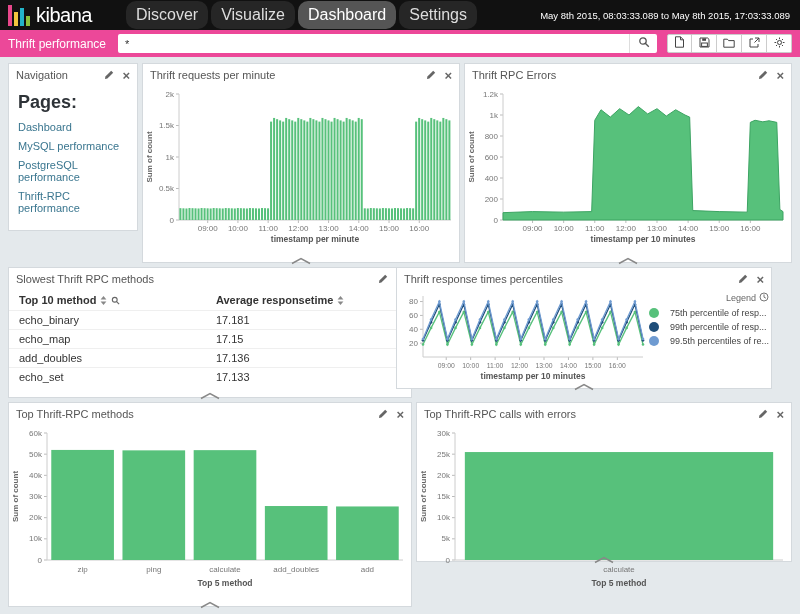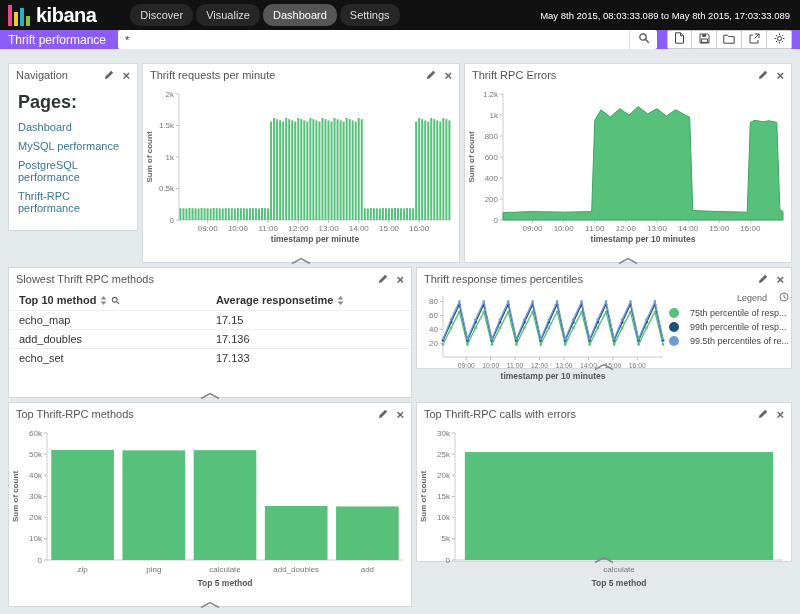--- a/index.html
+++ b/index.html
@@ -7,44 +7,44 @@
 
   
   .header{position:absolute;top:0;left:0;right:0;height:30px;background:#111;display:flex;align-items:center;z-index:5}
   .logo{display:flex;align-items:center;padding:0 12px 0 8px}
   .logo-bars{display:flex;align-items:flex-end;margin-right:4px;height:21px}
   .logo-bars span{width:4px;margin-right:2px;display:inline-block}
   .lb1{height:21px;background:#e8478b}
   .lb2{height:14px;background:#f4c63f}
   .lb3{height:18px;background:#23b4c9}
   .lb4{height:10px;background:#8bc23c}
-  .logo-text{color:#fff;font-size:20px;font-weight:bold;letter-spacing:-0.5px}
+  .logo-text{color:#fff;font-size:20px;font-weight:normal;letter-spacing:-0.5px}
   .nav{display:flex;gap:3px;margin-left:22px}
-  .nav-item{color:#ddd;font-size:11px;padding:5px 10px;background:#262626;border-radius:10px;cursor:pointer}
+  .nav-item{color:#ddd;font-size:16px;padding:5px 10px;background:#262626;border-radius:10px;cursor:pointer}
   .nav-item.active{background:#555;color:#fff}
   .time-range{margin-left:auto;color:#fff;font-size:9.5px;padding-right:10px;white-space:nowrap}
 
   
-  .querybar{position:absolute;top:30px;left:0;right:0;height:19px;background:#8b5cf6;display:flex;align-items:center;padding:0 8px;box-sizing:border-box}
+  .querybar{position:absolute;top:30px;left:0;right:0;height:27px;background:#ec4899;display:flex;align-items:center;padding:0 8px;box-sizing:border-box}
   .dash-title{color:#fff;font-size:12px;margin-right:12px;white-space:nowrap}
   .search{flex:1;display:flex;height:19px}
   .search input{flex:1;border:none;border-radius:2px 0 0 2px;padding:0 7px;font-size:11px;height:19px;box-sizing:border-box;color:#333;outline:none}
   .search-btn{width:28px;background:#fff;border:none;border-left:1px solid #ddd;border-radius:0 2px 2px 0;display:flex;align-items:center;justify-content:center;cursor:pointer;padding:0}
   .toolbar{display:flex;margin-left:10px}
   .tool-btn{width:25px;height:19px;background:#fff;border:1px solid #ccc;border-left:none;display:flex;align-items:center;justify-content:center;cursor:pointer;padding:0}
   .tool-btn:first-child{border-left:1px solid #ccc;border-radius:2px 0 0 2px}
   .tool-btn:last-child{border-radius:0 2px 2px 0}
 
   
   .panel{position:absolute;background:#fff;border:1px solid #d4d9dd;box-sizing:border-box}
   #p-nav  {left:8px;  top:63px; width:130px;height:168px}
   #p-req  {left:142px;top:63px; width:318px;height:200px}
   #p-err  {left:464px;top:63px; width:328px;height:200px}
   #p-table{left:8px;  top:267px;width:404px;height:131px}
-  #p-pct  {left:416px;top:267px;width:376px;height:102px}
+  #p-pct  {left:396px;top:267px;width:376px;height:122px}
   #p-topm {left:8px;  top:402px;width:404px;height:205px}
   #p-tope {left:416px;top:402px;width:376px;height:160px}
 
   .panel-header{height:22px;display:flex;align-items:center;padding:0 7px}
   .panel-title{font-size:11px;color:#555;flex:1;white-space:nowrap;overflow:hidden}
   .panel-icons{display:flex;gap:8px;align-items:center}
   .icon-btn{cursor:pointer;line-height:1;display:flex;align-items:center}
   .close-x{font-size:13px;color:#666;font-weight:bold;cursor:pointer;line-height:1}
   .panel-body{position:absolute;top:22px;left:0;right:0;bottom:12px}
   .chart{width:100%;height:100%}
@@ -59,21 +59,21 @@
   .kv-table{width:100%;border-collapse:collapse;font-size:11px;color:#333;table-layout:fixed}
   .kv-table th{font-weight:bold;text-align:left;padding:4px 10px;white-space:nowrap}
   .kv-table th svg{vertical-align:-1px;margin-left:4px}
   .kv-table td{padding:3px 10px;border-top:1px solid #efefef}
   .kv-table th:first-child{width:44%}
 
   
   .pct-body{display:flex}
   .pct-chart{width:252px;height:95px}
   .legend{flex:1;font-size:9px;color:#444;padding:2px 6px 0 0}
-  .legend-header{display:flex;justify-content:flex-end;align-items:center;gap:12px;color:#666;font-size:9px;margin-bottom:3px;cursor:pointer}
+  .legend-header{display:flex;justify-content:flex-end;align-items:center;gap:3px;color:#666;font-size:9px;margin-bottom:3px;cursor:pointer}
   .legend-item{display:flex;align-items:center;gap:11px;margin:4px 0;white-space:nowrap;overflow:hidden;cursor:pointer}
   .dot{width:10px;height:10px;border-radius:50%;flex:0 0 auto}
 </style>
 </head>
 <body>
 
 <div class="header">
   <div class="logo">
     <span class="logo-bars">
         <span class="lb1"></span>
@@ -394,20 +394,24 @@
           </th>
           <th>
             <span>Average responsetime</span><span><svg width="7" height="9" viewBox="0 0 7 9">
                   <path d="M3.5 0L6.4 3.4H0.6z" fill="#888"></path>
                   <path d="M3.5 9L0.6 5.6h5.8z" fill="#888"></path>
                 </svg></span>
           </th>
         </tr>
       </thead>
       <tbody>
+          <tr>
+            <td>echo_binary</td>
+            <td>17.181</td>
+          </tr>
           <tr>
             <td>echo_map</td>
             <td>17.15</td>
           </tr>
           <tr>
             <td>add_doubles</td>
             <td>17.136</td>
           </tr>
           <tr>
             <td>echo_set</td>

